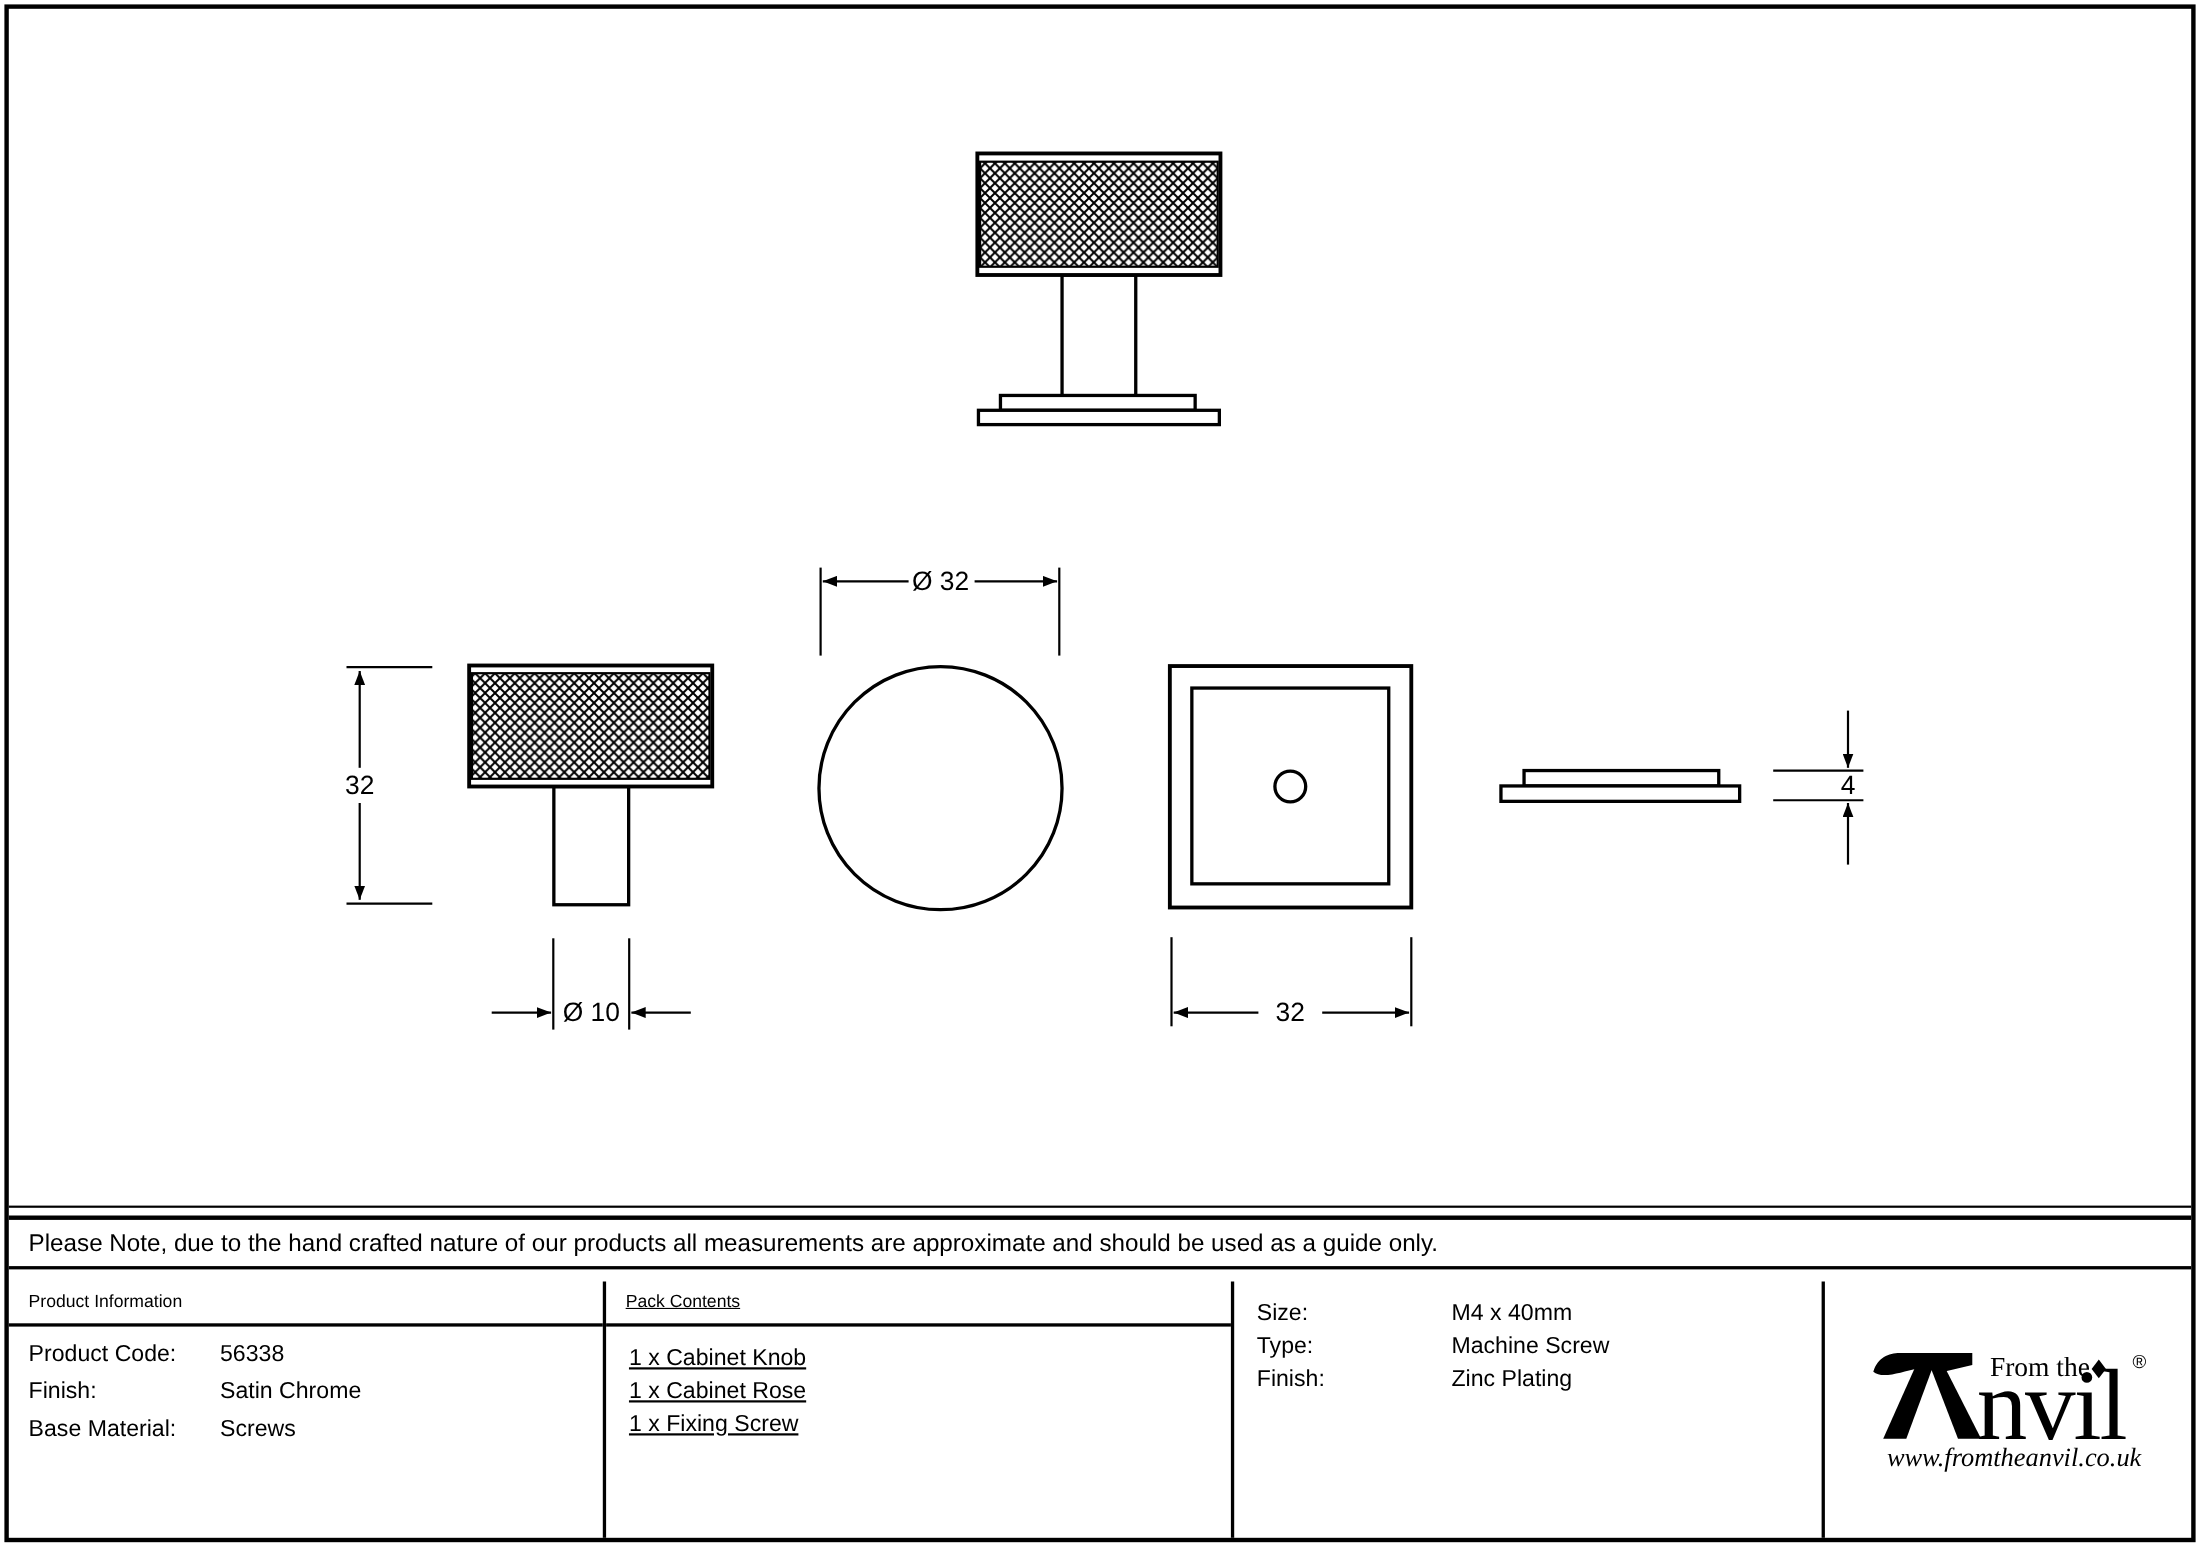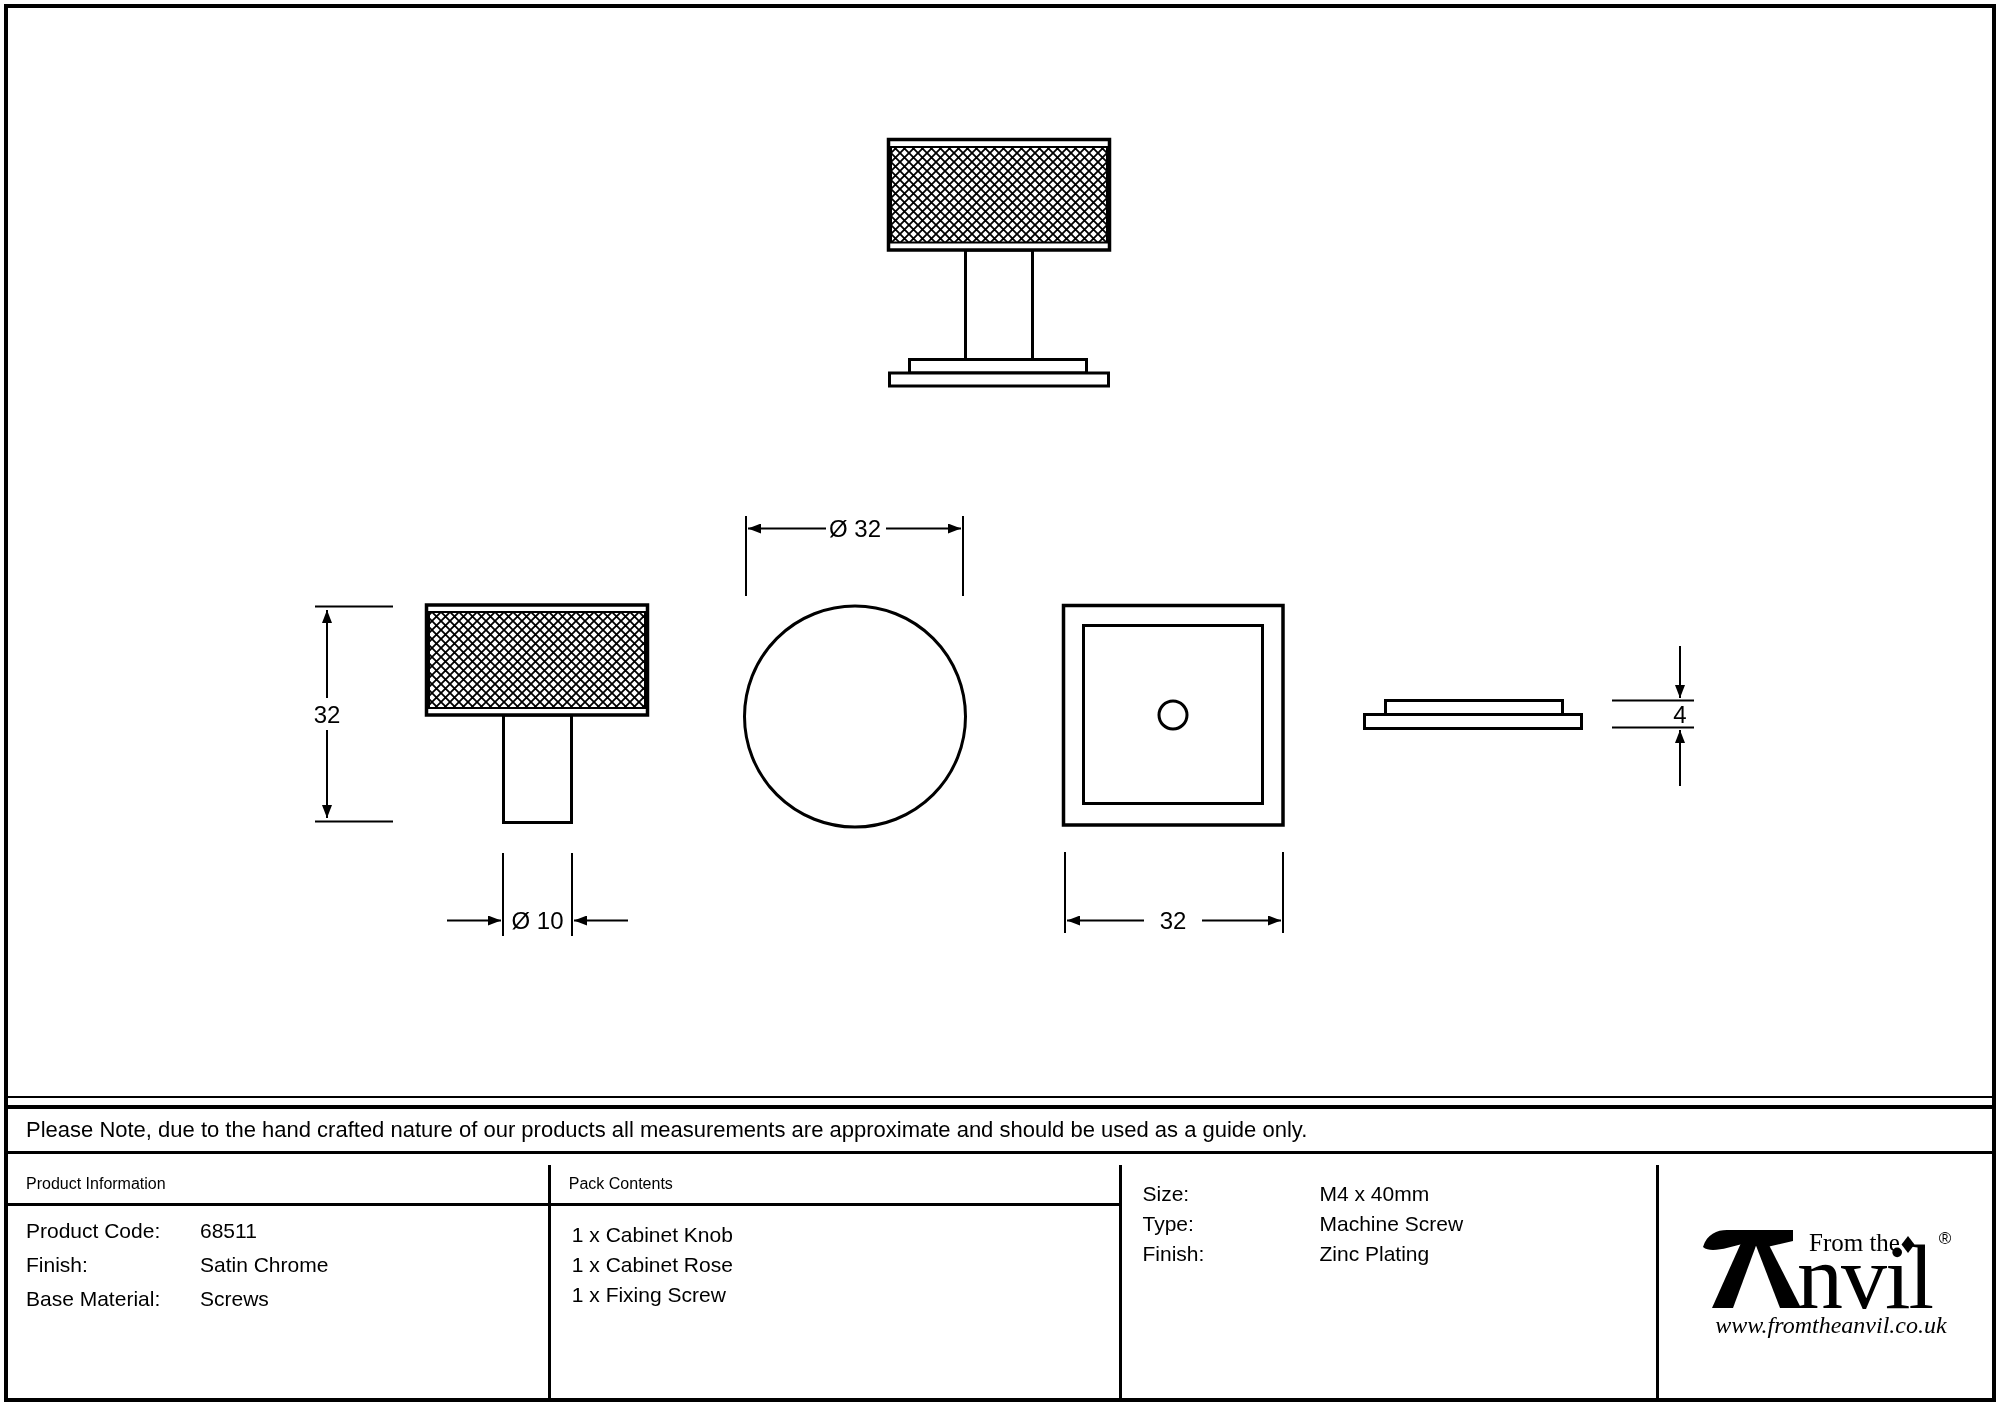--- a/index.html
+++ b/index.html
@@ -7,21 +7,21 @@
         font-family:"Liberation Sans",sans-serif;color:#000;}
   .frame{position:absolute;inset:4px;border:4px solid #000;pointer-events:none;}
   svg.drawing{position:absolute;left:0;top:0;}
   .rule-a{position:absolute;left:8px;top:1096px;width:1984px;height:2px;background:#000;}
   .note-row{position:absolute;left:8px;top:1105px;width:1984px;height:49px;box-sizing:border-box;
             border-top:4px solid #000;border-bottom:3px solid #000;display:flex;align-items:center;
             padding-left:18px;font-size:22px;}
   .info-table{position:absolute;left:8px;top:1165px;width:1984px;height:233px;display:flex;}
   .col{box-sizing:border-box;border-right:3px solid #000;display:flex;flex-direction:column;}
   .col-product{width:563px;}
-  .col-pack{width:592px;}
+  .col-pack{width:592px;text-decoration:underline;}
   .col-fixing{width:558px;}
   .col-logo{width:345px;border-right:none;align-items:center;justify-content:center;}
   .col-header{height:41px;box-sizing:border-box;border-bottom:3px solid #000;display:flex;
               align-items:center;padding-left:18px;font-size:16px;flex:none;align-self:stretch;}
   .col-body{flex:1;font-size:21px;}
   .col-product .col-body{padding:8px 0 0 18px;}
   .col-pack .col-body{padding:14px 0 0 21px;}
   .col-fixing .col-body{padding:14px 0 0 21px;}
   .kv-row{display:flex;line-height:34px;}
   .col-fixing .kv-row{line-height:30px;}
@@ -126,21 +126,21 @@
 
   <div class="info-table">
 
     <div class="col col-product">
       <div class="col-header">
         <span>Product Information</span>
       </div>
       <div class="col-body">
         <div class="kv-row">
           <span class="kv-label">Product Code:</span>
-          <span class="kv-value">68511</span>
+          <span class="kv-value">56338</span>
         </div>
         <div class="kv-row">
           <span class="kv-label">Finish:</span>
           <span class="kv-value">Satin Chrome</span>
         </div>
         <div class="kv-row">
           <span class="kv-label">Base Material:</span>
           <span class="kv-value">Screws</span>
         </div>
       </div>

